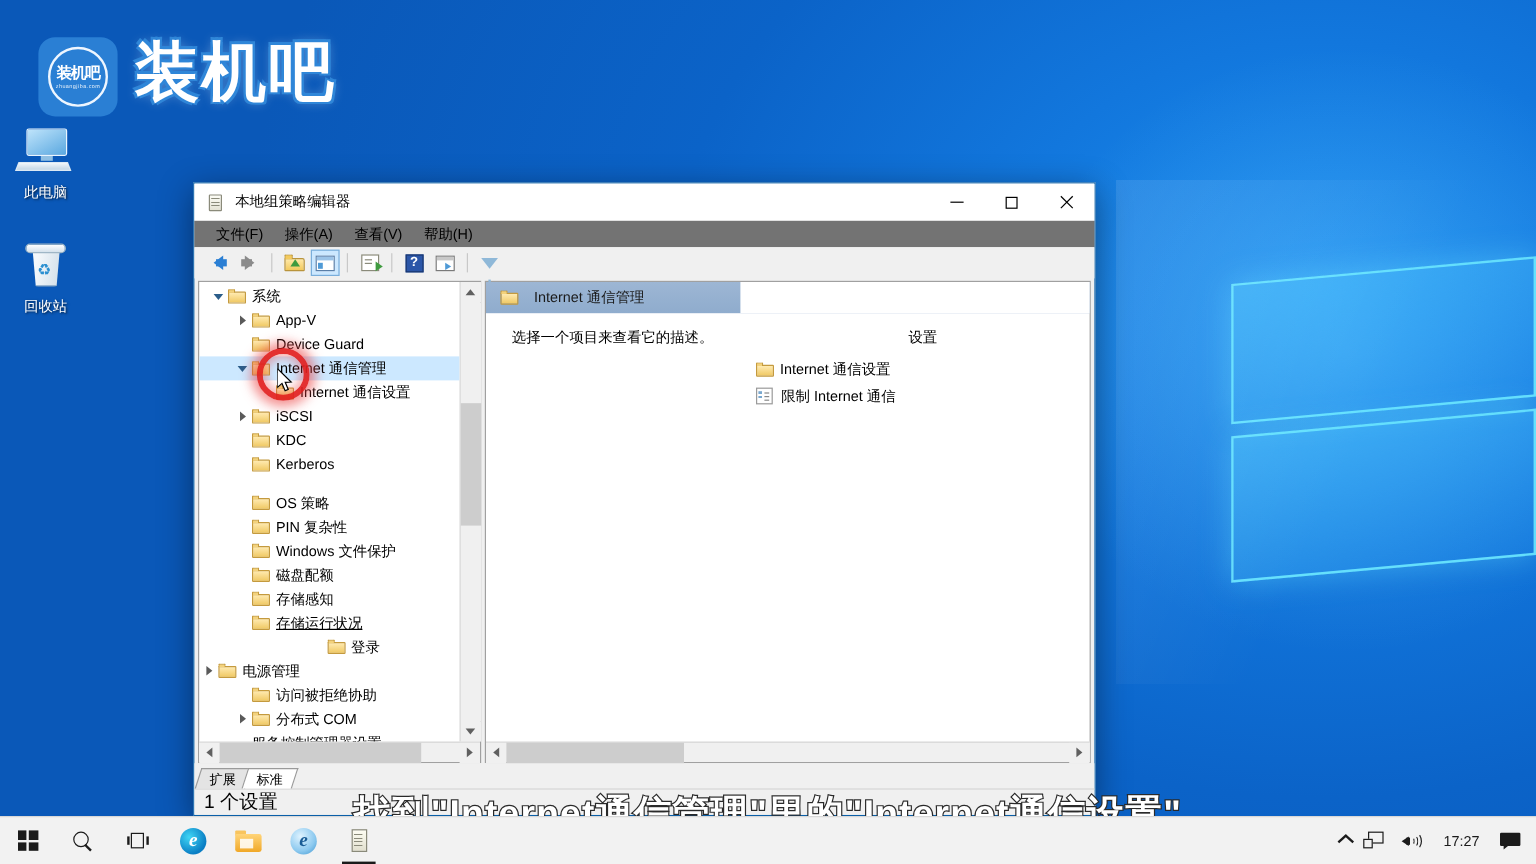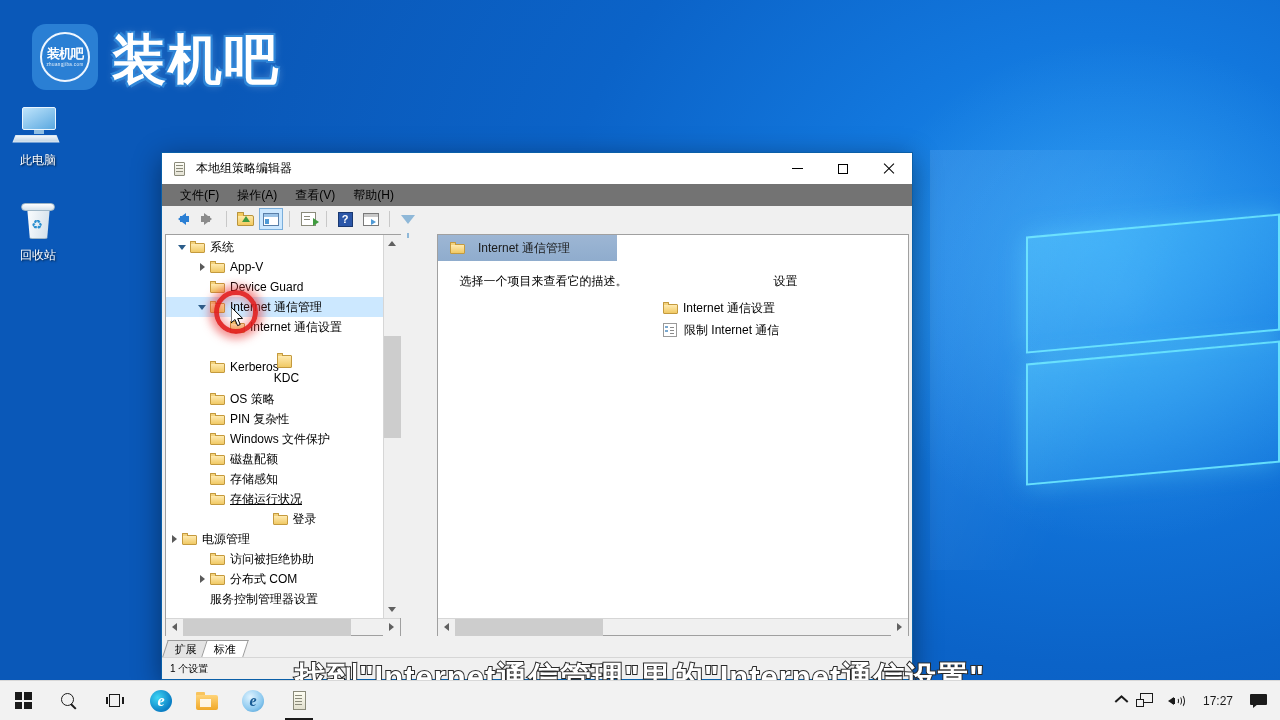--- a/index.html
+++ b/index.html
@@ -33,21 +33,21 @@
   }
   #pane-tl { left: 1026px; top: 225px; width: 255px; height: 117px; transform: skewY(-5.2deg); border-right-width: 3px; }
   #pane-bl { left: 1026px; top: 352px; width: 255px; height: 122px; transform: skewY(-5.2deg); border-right-width: 3px; }
   #pane-sheen {
     position: absolute; left: 930px; top: 150px; width: 360px; height: 420px;
     background: linear-gradient(115deg, rgba(255,255,255,.10) 0%, rgba(255,255,255,0) 55%);
     pointer-events: none;
   }
 
   
-  #brand { position: absolute; left: 32px; top: 24px; display: flex; align-items: flex-start; gap: 14px; }
+  #brand { position: absolute; left: 32px; top: 24px; display: flex; align-items: flex-end; gap: 14px; }
   #brand-mark {
     width: 66px; height: 66px; border-radius: 14px;
     background: #2a7fd4;
     display: flex; align-items: center; justify-content: center;
   }
   #brand-mark-inner {
     width: 50px; height: 50px; border-radius: 50%;
     border: 2px solid #eef6ff;
     display: flex; flex-direction: column; align-items: center; justify-content: center;
     color: #ffffff; line-height: 1;
@@ -182,21 +182,21 @@
   }
   .props-ico { width: 16px; height: 13px; border: 1px solid #7a7a7a; background: #fff; position: relative; }
   .props-ico::before { content:""; position:absolute; left:0; right:0; top:0; height:3px; background:#c8c8c8; }
   .props-ico::after { content:""; position:absolute; right:2px; top:5px; width:0; height:0; border-left:5px solid #4f9ad6; border-top:3px solid transparent; border-bottom:3px solid transparent; }
   .filter-ico {
     width: 0; height: 0; border-left: 7px solid transparent; border-right: 7px solid transparent;
     border-top: 9px solid #8fb8d8; position: relative;
   }
   .filter-ico::after { content:""; position:absolute; left:-1px; top:9px; width:2px; height:5px; background:#8fb8d8; }
 
-  #body-area { flex: 1; display: flex; padding: 2px 3px 0 3px; min-height: 0; gap: 33px; }
+  #body-area { flex: 1; display: flex; padding: 2px 3px 0 3px; min-height: 0; }
 
   
   #tree-pane {
     width: 236px; background: #fff; border: 1px solid #a0a0a0;
     display: flex; flex-direction: column; min-height: 0;
   }
   #tree-scroll-wrap { flex: 1; display: flex; min-height: 0; }
   #tree-list { flex: 1; overflow: hidden; padding-top: 2px; position: relative; }
   .tnode {
     height: 20px; display: flex; align-items: center; font-size: 12px; color: #000;
@@ -271,21 +271,21 @@
     height: 17px; padding: 0 9px; font-size: 11px; color: #000;
     display: flex; align-items: center;
     background: #e4e4e4; border: 1px solid #9a9a9a; border-bottom: none;
     transform: skewX(-18deg); margin-right: -3px;
   }
   .mmc-tab > span { display: inline-block; transform: skewX(18deg); }
   .mmc-tab.active { background: #fff; }
 
   #statusbar {
     height: 22px; background: #f0f0f0; border-top: 1px solid #d6d6d6;
-    display: flex; align-items: center; padding-left: 8px; font-size: 10px; color: #000;
+    display: flex; align-items: center; padding-left: 8px; font-size: 16px; color: #000;
     flex: 0 0 auto;
   }
 
   
   #click-ring {
     position: absolute; left: 214px; top: 290px; width: 44px; height: 44px;
     border-radius: 50%;
     border: 5px solid rgba(226,30,30,.92);
     box-shadow: 0 0 9px 5px rgba(235,60,60,.55), inset 0 0 8px 3px rgba(235,60,60,.40);
     pointer-events: none; z-index: 40;
@@ -523,21 +523,31 @@
                 <div class="tlabel">Internet 通信管理</div>
               </div>
               <div class="tnode" style="padding-left: 48px;">
                 <div class="tw"></div>
                 <div class="tfolder">
                   <div class="tf-b"></div>
                   <div class="tf-t"></div>
                 </div>
                 <div class="tlabel">Internet 通信设置</div>
               </div>
-              <div class="tnode" style="padding-left: 28px; flex-direction: column;">
+              <div class="tnode" style="padding-left: 28px;">
+                <div class="tw">
+                  <div class="chev-r"></div>
+                </div>
+                <div class="tfolder">
+                  <div class="tf-b"></div>
+                  <div class="tf-t"></div>
+                </div>
+                <div class="tlabel">iSCSI</div>
+              </div>
+              <div class="tnode" style="padding-left: 28px;">
                 <div class="tw"></div>
                 <div class="tfolder">
                   <div class="tf-b"></div>
                   <div class="tf-t"></div>
                 </div>
                 <div class="tlabel">KDC</div>
               </div>
               <div class="tnode" style="padding-left: 28px;">
                 <div class="tw"></div>
                 <div class="tfolder">

